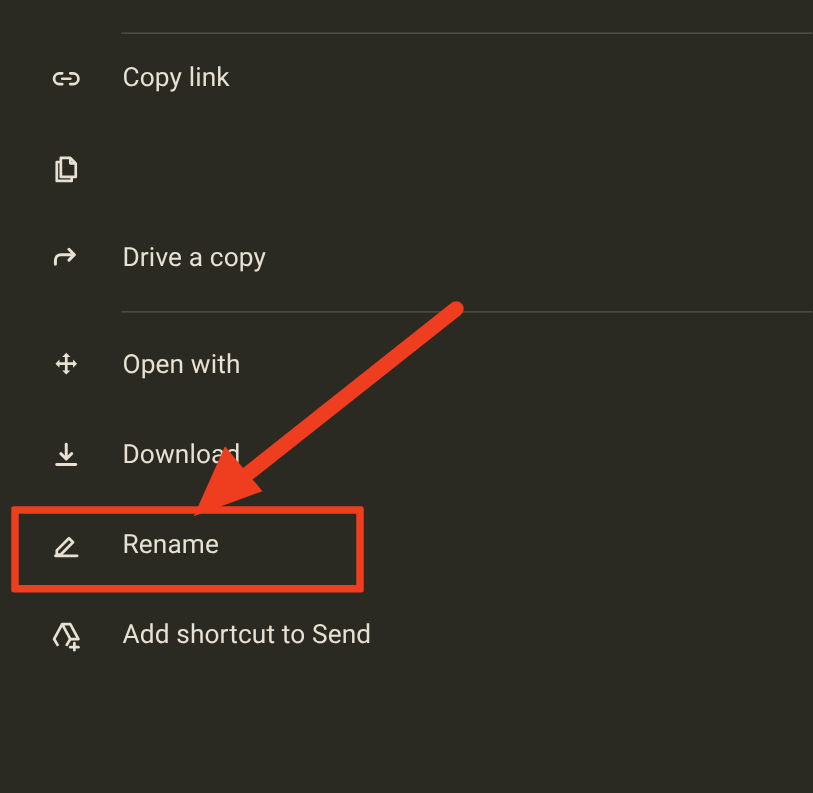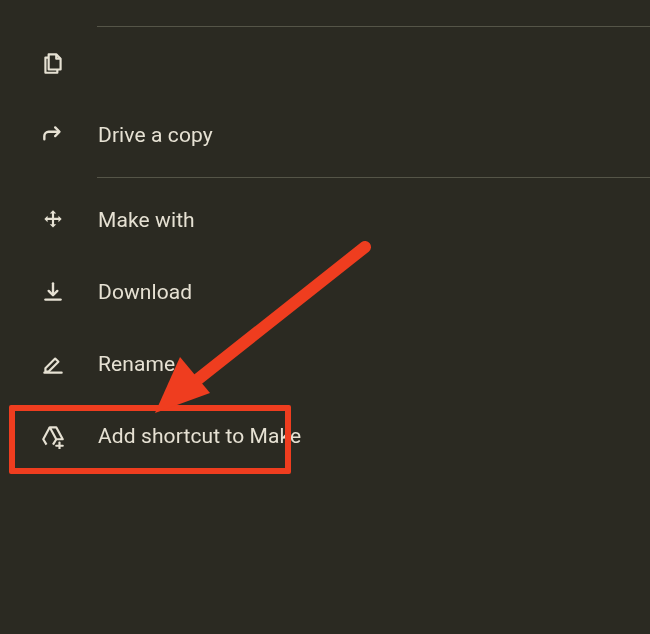--- a/index.html
+++ b/index.html
@@ -79,20 +79,30 @@
       overflow: visible;
     }
   </style>
 </head>
 <body>
 
 <div class="menu">
   <div class="spacer-top"></div>
   <div class="divider"></div>
 
+  <div class="menu-item">
+    <span class="menu-icon">
+      <svg viewBox="0 0 24 24" fill="none" stroke="#e6e1d3" stroke-width="2" stroke-linecap="round" stroke-linejoin="round">
+        <path d="M9 12h6"></path>
+        <path d="M15 8h2a4 4 0 0 1 0 8h-2"></path>
+        <path d="M9 8H7a4 4 0 0 0 0 8h2"></path>
+      </svg>
+    </span>
+    <span class="menu-label">Copy link</span>
+  </div>
 
   <div class="menu-item">
     <span class="menu-icon">
       <svg viewBox="0 0 24 24" fill="none" stroke="#e6e1d3" stroke-width="2" stroke-linejoin="round">
         <path d="M8 4h7l4 4v10H8z"></path>
         <path d="M15 4v4h4"></path>
         <path d="M8 7H5v14h11v-3"></path>
       </svg>
     </span>
   </div>
@@ -108,21 +118,21 @@
   </div>
 
   <div class="divider" style="margin-top:6px;margin-bottom:6px;"></div>
 
   <div class="menu-item">
     <span class="menu-icon">
       <svg viewBox="0 0 24 24" fill="#e6e1d3">
         <path d="M12 3l-3 3h2v4H7V8l-3 3 3 3v-2h4v4H9l3 3 3-3h-2v-4h4v2l3-3-3-3v2h-4V6h2z"></path>
       </svg>
     </span>
-    <span class="menu-label">Make with</span>
+    <span class="menu-label">Open with</span>
   </div>
 
   <div class="menu-item">
     <span class="menu-icon">
       <svg viewBox="0 0 24 24" fill="none" stroke="#e6e1d3" stroke-width="2.2" stroke-linecap="round" stroke-linejoin="round">
         <path d="M12 4v10"></path>
         <path d="M8 11l4 4 4-4"></path>
         <path d="M5 19h14"></path>
       </svg>
     </span>
@@ -142,21 +152,21 @@
   <div class="menu-item">
     <span class="menu-icon">
       <svg viewBox="0 0 24 24" fill="none" stroke="#e6e1d3" stroke-width="2" stroke-linejoin="round">
         <path d="M9 4h6l6 11h-6z"></path>
         <path d="M9 4L3 15l3 5"></path>
         <path d="M15 15l-3 5"></path>
         <line x1="18" y1="18" x2="18" y2="24" stroke-linecap="round"></line>
         <line x1="15" y1="21" x2="21" y2="21" stroke-linecap="round"></line>
       </svg>
     </span>
-    <span class="menu-label">Add shortcut to Make</span>
+    <span class="menu-label">Add shortcut to Send</span>
   </div>
 </div>
 
 <div class="highlight-box"></div>
 
 <div class="arrow-container">
   <svg viewBox="0 0 240 190">
     <line x1="225" y1="12" x2="38" y2="160" stroke="#ef3d1f" stroke-width="12" stroke-linecap="round"></line>
     <polygon points="15,178 70,158 40,122" fill="#ef3d1f"></polygon>
   </svg>

